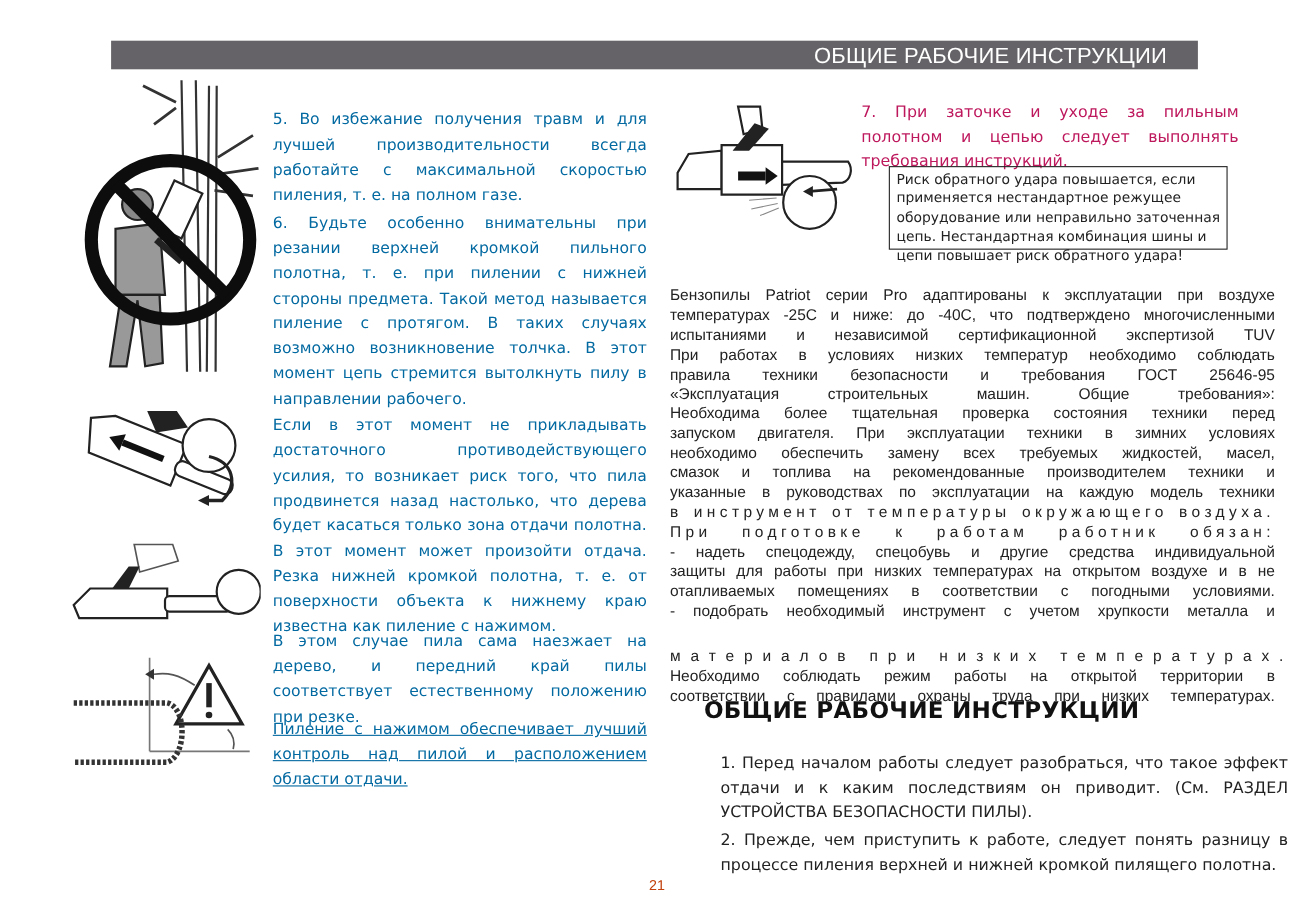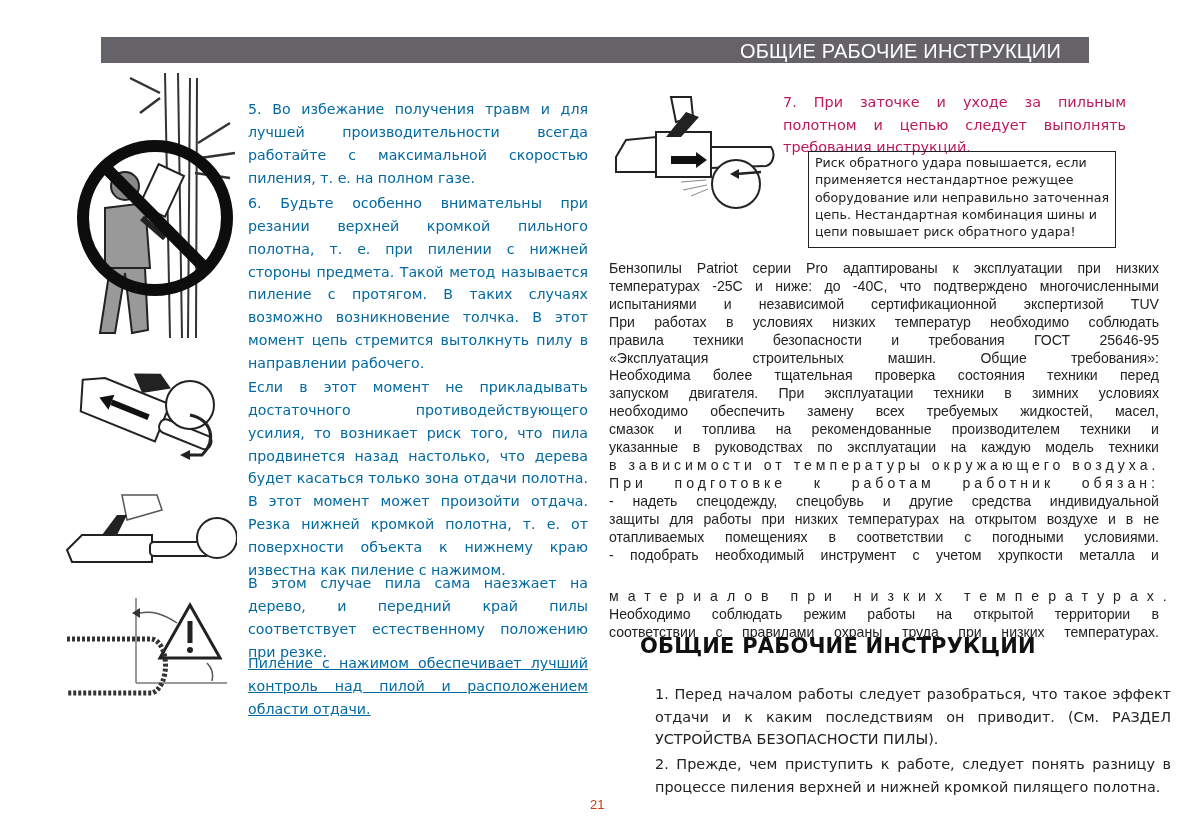--- a/index.html
+++ b/index.html
@@ -19,21 +19,21 @@
               font-family: "DejaVu Sans", sans-serif; font-size: 14.2px; line-height: 22.8px;
               text-align: justify; color: #0369a1; }
   .p5 { top: 84px; }
   .p6 { top: 178px; }
   .p7 { top: 362px; }
   .p8 { top: 558px; }
   .p9 { top: 638px; text-decoration: underline; }
 
   .item7 { position: absolute; left: 783px; top: 77px; width: 343px;
            font-size: 14.4px; line-height: 22.5px; text-align: justify; color: #be185d; }
-  .warn-box { position: absolute; left: 808px; top: 151px; width: 308px; height: 97px;
+  .warn-box { position: absolute; left: 808px; top: 151px; width: 308px; height: 76px;
               border: 1.5px solid #222; padding: 2px 0 0 6px; box-sizing: border-box;
               font-size: 12.6px; line-height: 17.3px; color: #222; }
   .warn-box p { margin: 0; }
 
   .patriot { position: absolute; left: 609px; top: 260px; width: 550px;
              font-family: "Liberation Sans", sans-serif; font-size: 14.1px; line-height: 17.9px;
              color: #222; }
   .patriot .ln { display: block; text-align: justify; text-align-last: justify; white-space: nowrap; }
   .patriot .ln.spread { letter-spacing: 4px; }
   .patriot .ln.spread2 { letter-spacing: 9px; margin-top: 24px; }
@@ -140,32 +140,32 @@
 
 <div class="warn-box">
   <p>Риск обратного удара повышается, если</p>
   <p>применяется нестандартное режущее</p>
   <p>оборудование или неправильно заточенная</p>
   <p>цепь. Нестандартная комбинация шины и</p>
   <p>цепи повышает риск обратного удара!</p>
 </div>
 
 <div class="patriot">
-  <span class="ln">Бензопилы Patriot серии Pro адаптированы к эксплуатации при низких</span>
+  <span class="ln">Бензопилы Patriot серии Pro адаптированы к эксплуатации при воздухе</span>
   <span class="ln">температурах -25C и ниже: до -40C, что подтверждено многочисленными</span>
   <span class="ln">испытаниями и независимой сертификационной экспертизой TUV</span>
   <span class="ln">При работах в условиях низких температур необходимо соблюдать</span>
   <span class="ln">правила техники безопасности и требования ГОСТ 25646-95</span>
   <span class="ln">«Эксплуатация строительных машин. Общие требования»:</span>
   <span class="ln">Необходима более тщательная проверка состояния техники перед</span>
   <span class="ln">запуском двигателя. При эксплуатации техники в зимних условиях</span>
   <span class="ln">необходимо обеспечить замену всех требуемых жидкостей, масел,</span>
   <span class="ln">смазок и топлива на рекомендованные производителем техники и</span>
   <span class="ln">указанные в руководствах по эксплуатации на каждую модель техники</span>
-  <span class="ln spread">в зависимости от температуры окружающего воздуха.</span>
+  <span class="ln spread">в инструмент от температуры окружающего воздуха.</span>
   <span class="ln spread">При подготовке к работам работник обязан:</span>
   <span class="ln">- надеть спецодежду, спецобувь и другие средства индивидуальной</span>
   <span class="ln">защиты для работы при низких температурах на открытом воздухе и в не</span>
   <span class="ln">отапливаемых помещениях в соответствии с погодными условиями.</span>
   <span class="ln">- подобрать необходимый инструмент с учетом хрупкости металла и</span>
   <span class="ln spread2">материалов при низких температурах.</span>
   <span class="ln">Необходимо соблюдать режим работы на открытой территории в</span>
   <span class="ln">соответствии с правилами охраны труда при низких температурах.</span>
 </div>
 

